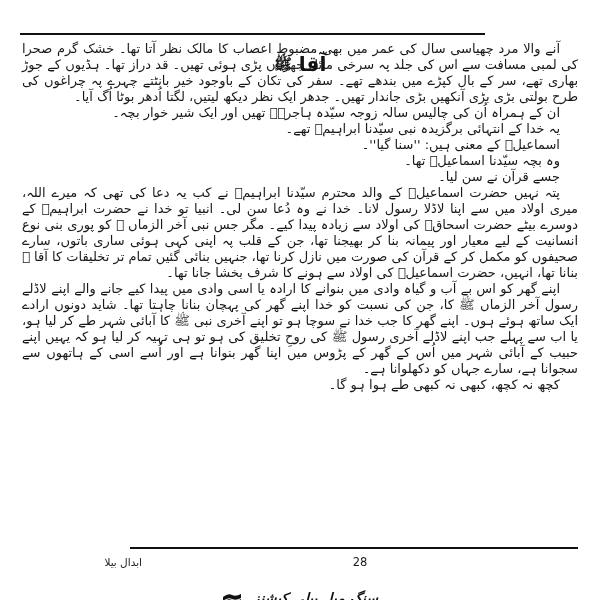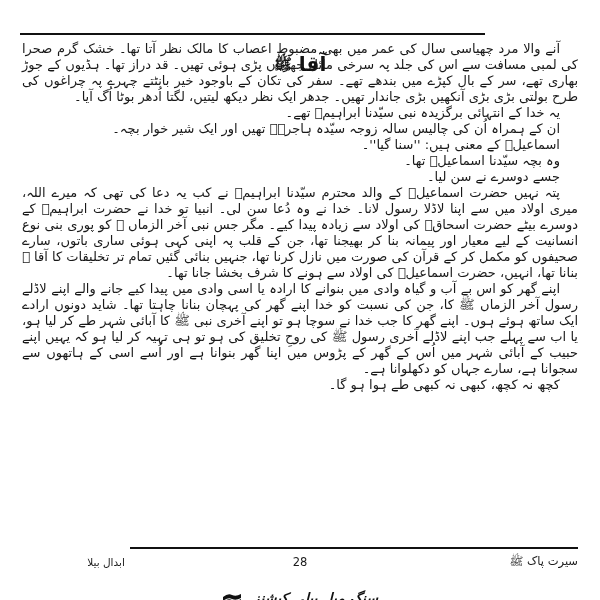--- a/index.html
+++ b/index.html
@@ -84,21 +84,21 @@
   .footer .page-number {
     flex: 1;
     text-align: center;
     font-weight: normal;
     font-size: 11.5px;
     font-family: "DejaVu Sans", sans-serif;
     direction: ltr;
   }
   .footer .author-name {
     width: 120px;
-    text-align: center;
+    text-align: right;
     padding-left: 48px;
     font-size: 10.5px;
   }
   
   .publisher {
     position: absolute;
     top: 590px;
     left: 0; right: 0;
     text-align: center;
     font-size: 14px;
@@ -122,33 +122,32 @@
   <div class="header">
     <span class="title">
       <span>آقا</span>
       <span class="seal">ﷺ</span>
     </span>
   </div>
   <div class="header-rule"></div>
 
   <div class="body-text">
     <p>آنے والا مرد چھیاسی سال کی عمر میں بھی مضبوط اعصاب کا مالک نظر آتا تھا۔ خشک گرم صحرا کی لمبی مسافت سے اس کی جلد پہ سرخی مائل جھریاں پڑی ہوئی تھیں۔ قد دراز تھا۔ ہڈیوں کے جوڑ بھاری تھے، سر کے بال کپڑے میں بندھے تھے۔ سفر کی تکان کے باوجود خیر بانٹتے چہرے پہ چراغوں کی طرح بولتی بڑی بڑی آنکھیں بڑی جاندار تھیں۔ جدھر ایک نظر دیکھ لیتیں، لگتا اُدھر بوٹا اُگ آیا۔</p>
+    <p>ان کے ہمراہ اُن کی چالیس سالہ زوجہ سیّدہ ہاجرہؑ تھیں اور ایک شیر خوار بچہ۔</p>
     <p>یہ خدا کے انتہائی برگزیدہ نبی سیّدنا ابراہیمؑ تھے۔</p>
-    <p>ان کے ہمراہ اُن کی چالیس سالہ زوجہ سیّدہ ہاجرہؑ تھیں اور ایک شیر خوار بچہ۔</p>
     <p>اسماعیلؑ کے معنی ہیں: ''سنا گیا''۔</p>
     <p>وہ بچہ سیّدنا اسماعیلؑ تھا۔</p>
-    <p>جسے دوسرے نے سن لیا۔</p>
+    <p>جسے قرآن نے سن لیا۔</p>
     <p>پتہ نہیں حضرت اسماعیلؑ کے والد محترم سیّدنا ابراہیمؑ نے کب یہ دعا کی تھی کہ میرے اللہ، میری اولاد میں سے اپنا لاڈلا رسول لانا۔ خدا نے وہ دُعا سن لی۔ انبیا تو خدا نے حضرت ابراہیمؑ کے دوسرے بیٹے حضرت اسحاقؑ کی اولاد سے زیادہ پیدا کیے۔ مگر جس نبی آخر الزماں ﷺ کو پوری بنی نوع انسانیت کے لیے معیار اور پیمانہ بنا کر بھیجنا تھا، جن کے قلب پہ اپنی کہی ہوئی ساری باتوں، سارے صحیفوں کو مکمل کر کے قرآن کی صورت میں نازل کرنا تھا، جنہیں بنائی گئیں تمام تر تخلیقات کا آقا ﷺ بنانا تھا، انہیں، حضرت اسماعیلؑ کی اولاد سے ہونے کا شرف بخشا جانا تھا۔</p>
     <p>اپنے گھر کو اس بے آب و گیاہ وادی میں بنوانے کا ارادہ یا اسی وادی میں پیدا کیے جانے والے اپنے لاڈلے رسول آخر الزماں ﷺ کا، جن کی نسبت کو خدا اپنے گھر کی پہچان بنانا چاہتا تھا۔ شاید دونوں ارادے ایک ساتھ ہوئے ہوں۔ اپنے گھر کا جب خدا نے سوچا ہو تو اپنے آخری نبی ﷺ کا آبائی شہر طے کر لیا ہو، یا اب سے پہلے جب اپنے لاڈلے آخری رسول ﷺ کی روحِ تخلیق کی ہو تو ہی تہیہ کر لیا ہو کہ یہیں اپنے حبیب کے آبائی شہر میں اُس کے گھر کے پڑوس میں اپنا گھر بنوانا ہے اور اُسے اسی کے ہاتھوں سے سجوانا ہے، سارے جہاں کو دکھلوانا ہے۔</p>
     <p>کچھ نہ کچھ، کبھی نہ کبھی طے ہوا ہو گا۔</p>
   </div>
 
   <div class="footer-rule"></div>
   <div class="footer">
-    <span class="book-title">سیرت پاک ﷺ</span>
     <span class="page-number">28</span>
     <span class="author-name">ابدال بیلا</span>
   </div>
 
   <div class="publisher">
     <span>سنگِ میل پبلی کیشنز</span>
     <span class="book-icon">
       <svg width="20" height="13" viewBox="0 0 20 13" aria-hidden="true">
         <path d="M1 4 Q6 0 10 2 Q14 4 19 1 L19 5 Q14 8 10 6 Q6 4 1 8 Z" fill="#111"></path>
         <path d="M1 9 Q6 5 10 7 Q14 9 19 6 L19 9 Q14 12 10 10 Q6 8 1 12 Z" fill="#111"></path>

